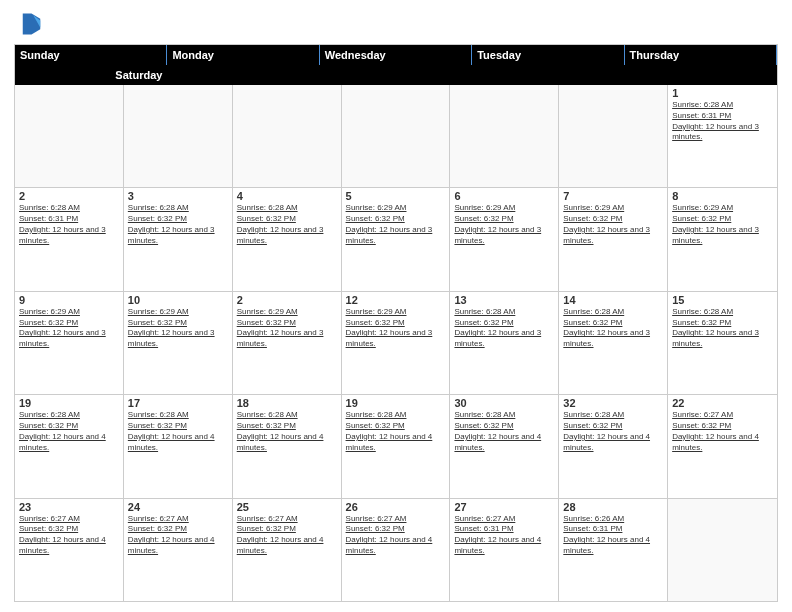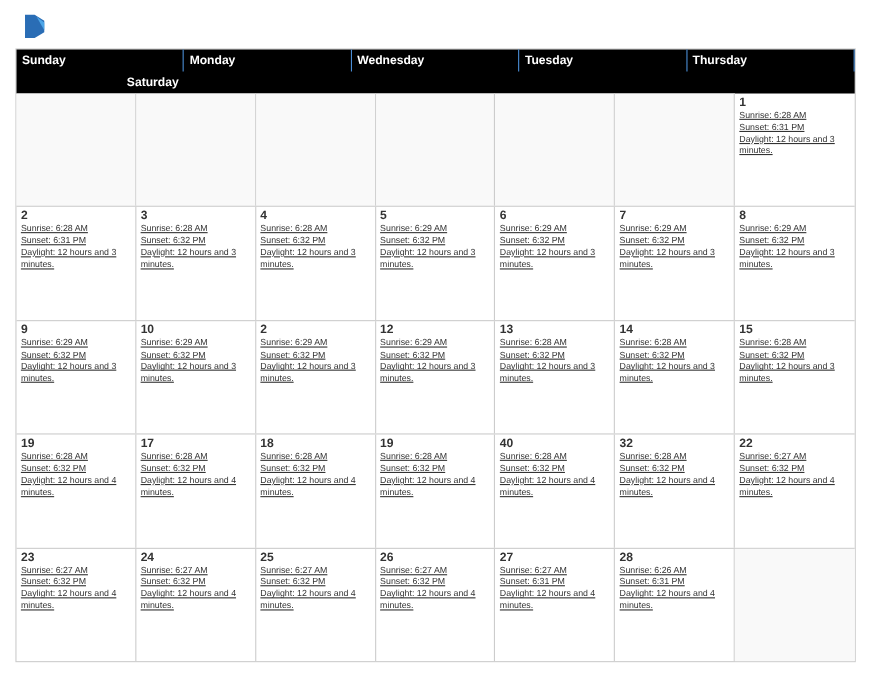--- a/index.html
+++ b/index.html
@@ -261,21 +261,21 @@
 Sunset: 6:32 PM
 Daylight: 12 hours and 4 minutes.</div>
           </div>
           <div class="cal-cell">
             <span class="day-num">19</span>
             <div class="cell-text" style="white-space: pre-line;">Sunrise: 6:28 AM
 Sunset: 6:32 PM
 Daylight: 12 hours and 4 minutes.</div>
           </div>
           <div class="cal-cell">
-            <span class="day-num">40</span>
+            <span class="day-num">30</span>
             <div class="cell-text" style="white-space: pre-line;">Sunrise: 6:28 AM
 Sunset: 6:32 PM
 Daylight: 12 hours and 4 minutes.</div>
           </div>
           <div class="cal-cell">
             <span class="day-num">32</span>
             <div class="cell-text" style="white-space: pre-line;">Sunrise: 6:28 AM
 Sunset: 6:32 PM
 Daylight: 12 hours and 4 minutes.</div>
           </div>

